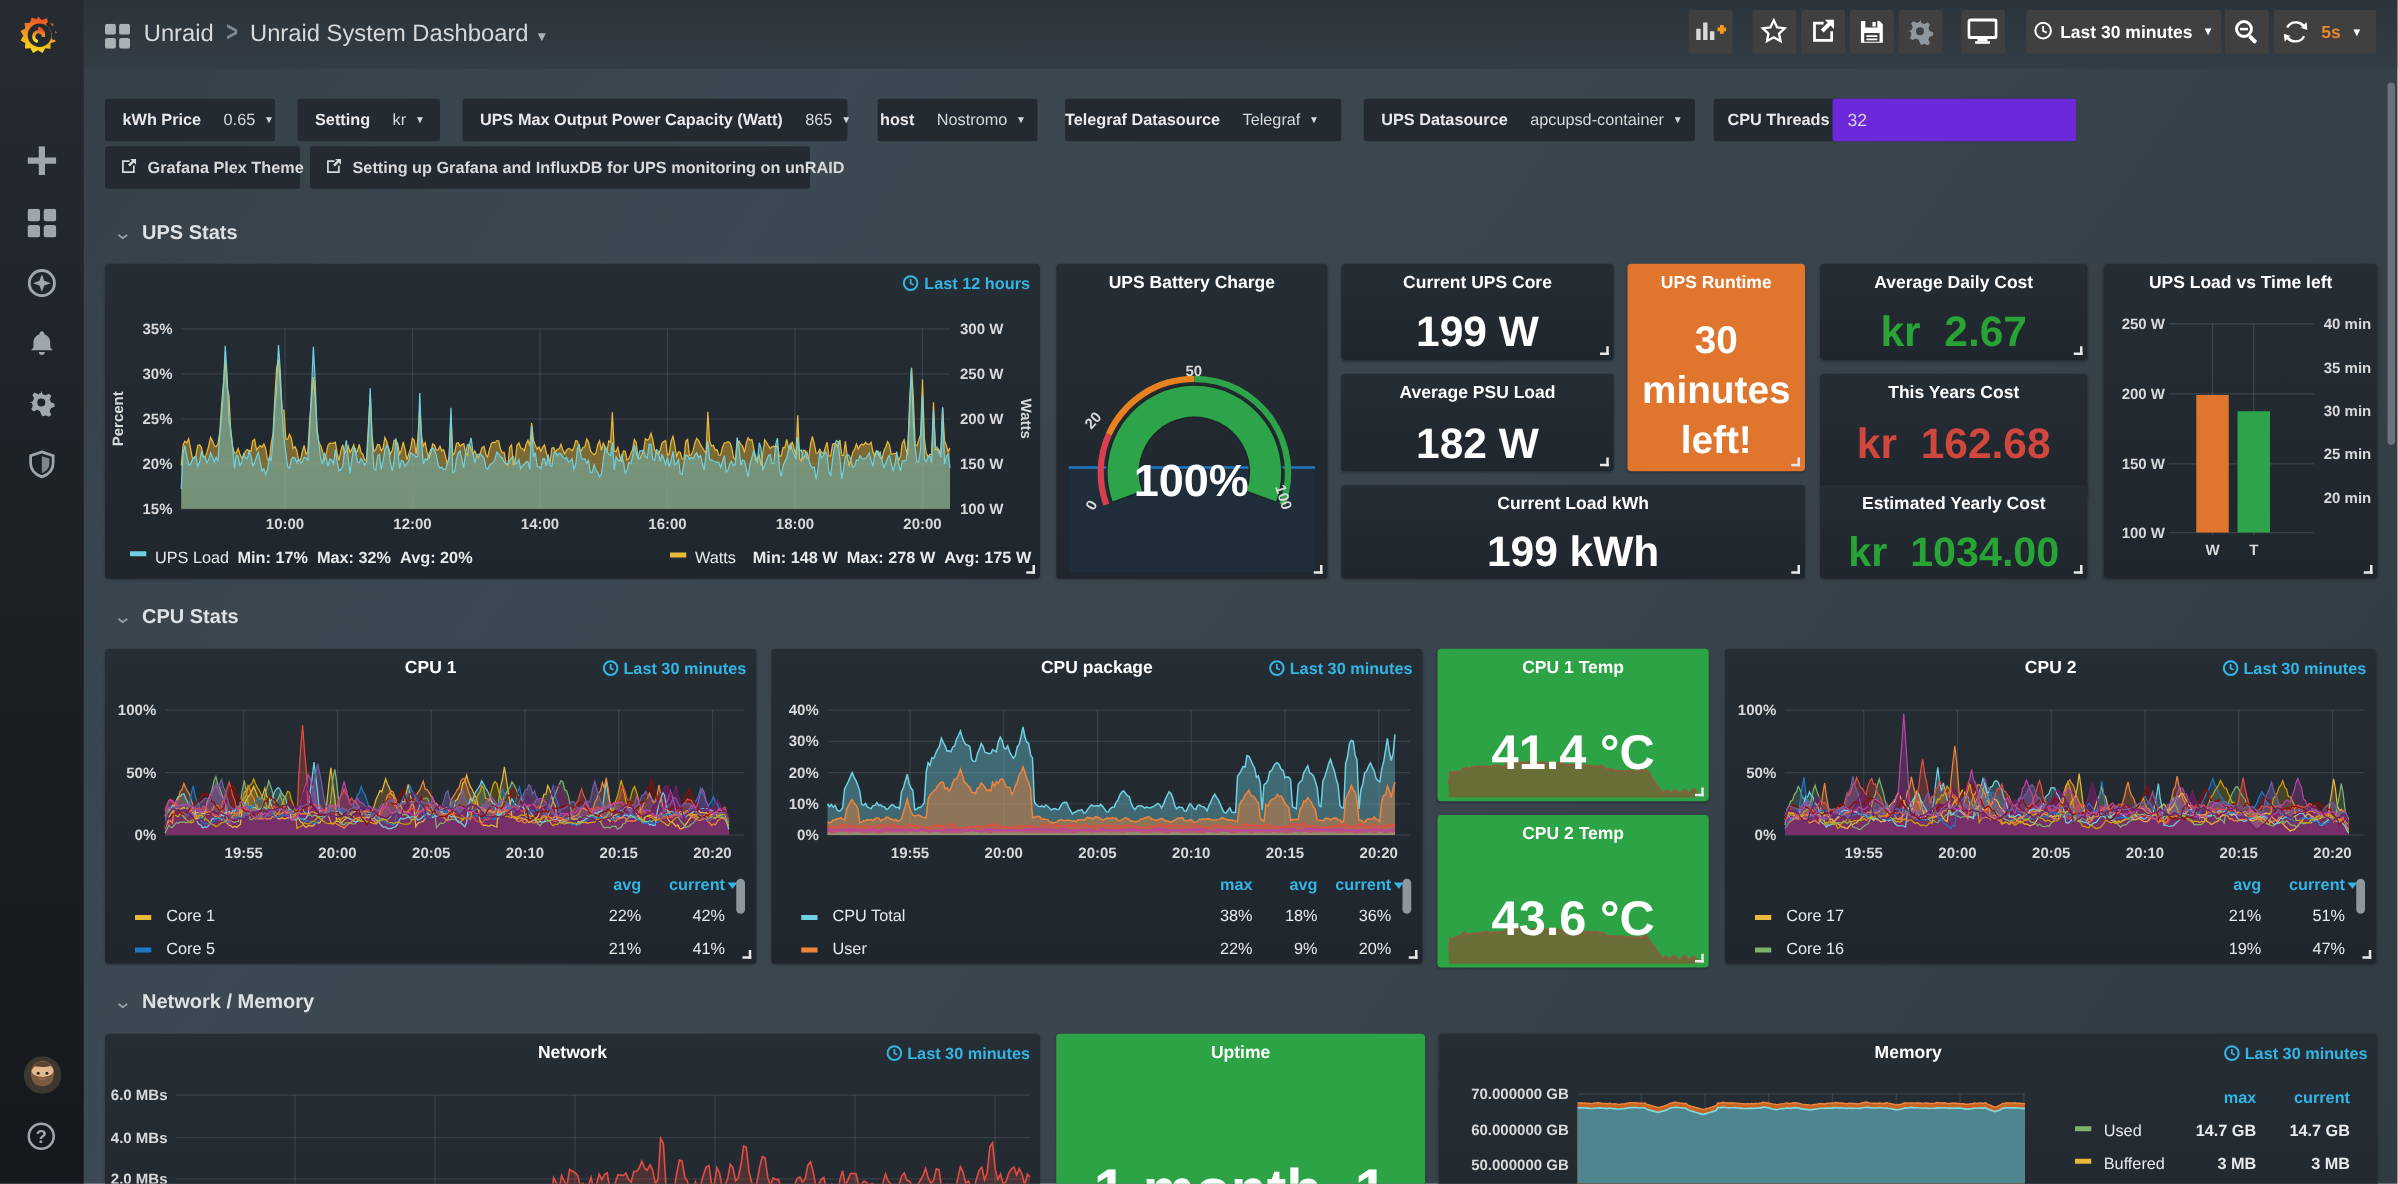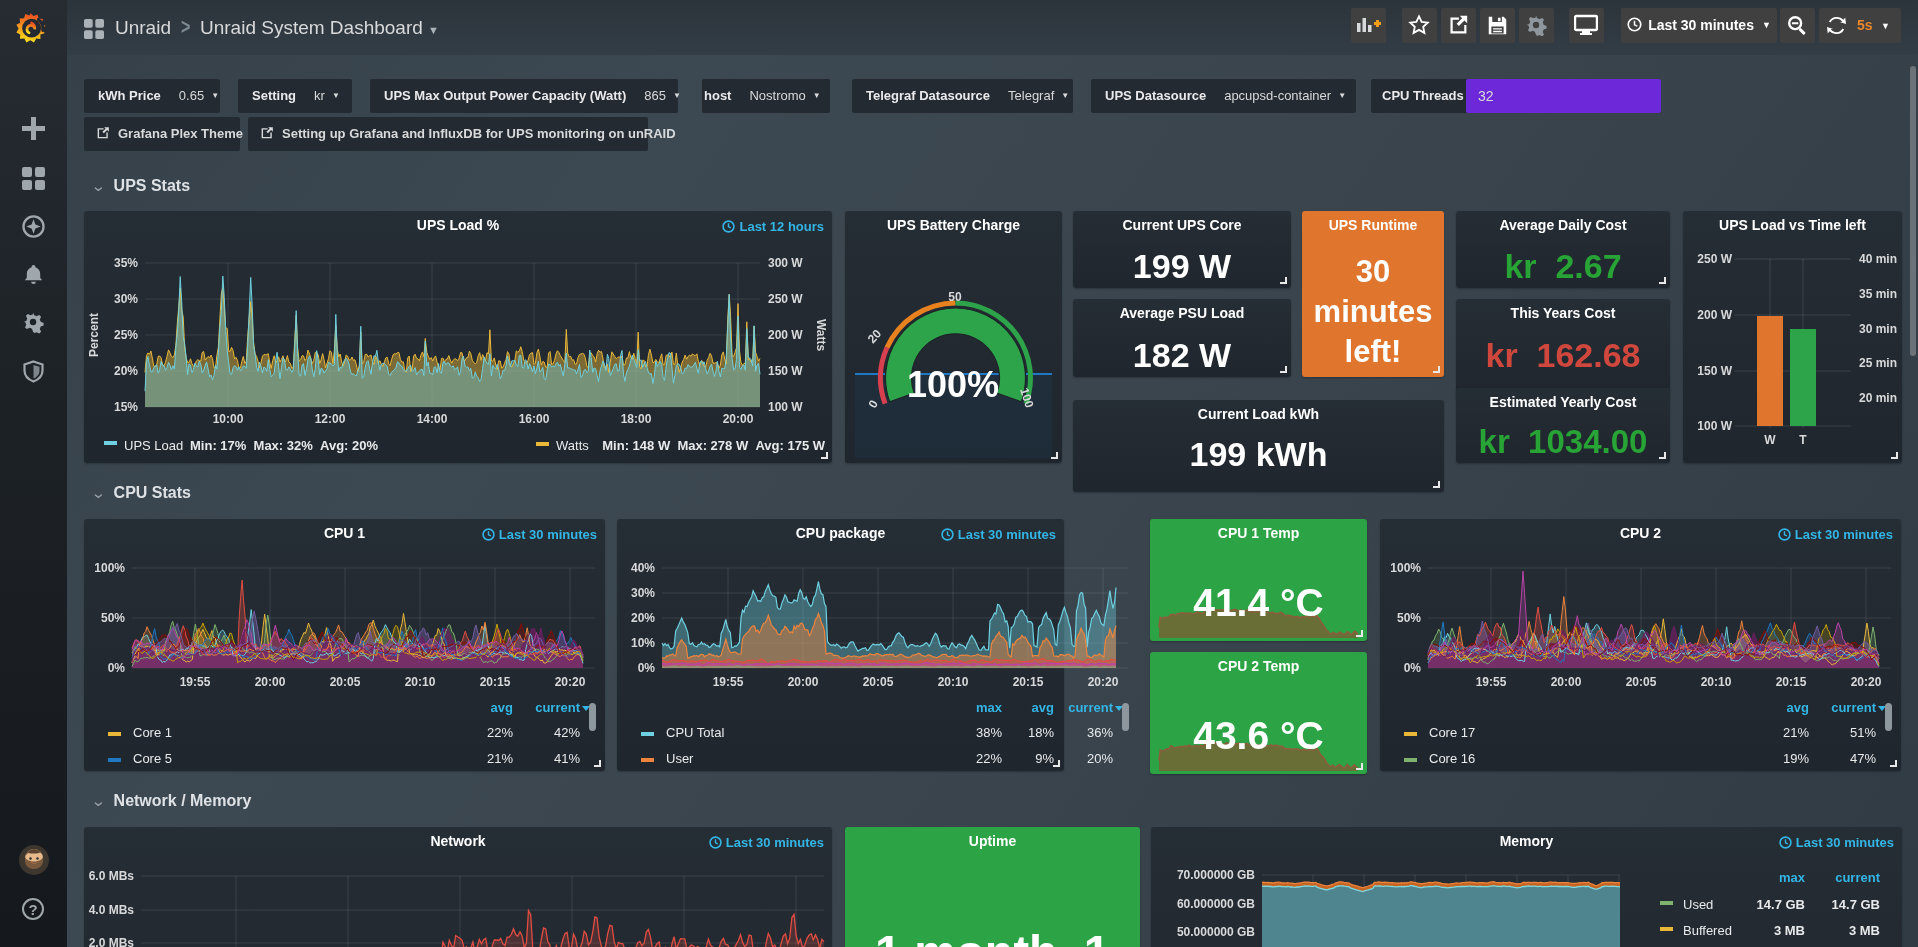--- a/index.html
+++ b/index.html
@@ -127,37 +127,36 @@
       <rect x="6.5" y="9" width="7" height="2.2" fill="#fff"></rect>
       <rect x="15" y="14.6" width="8" height="3.4" rx="1" fill="#fff" transform="rotate(45 15 16)"></rect>
     </svg></div>
 <div class="tbtn" style="left:1819px;width:82px;color:#e8872c;font-size:14px;font-weight:bold;line-height:35px"><svg width="19" height="19" viewBox="0 0 24 24" style="margin:8px 0 0 8px">
       <path fill="#fff" d="M12 3.5 a8.5 8.5 0 0 1 7.2 4 L16 7.5 24 10 23 2 20.8 4.6 A10.8 10.8 0 0 0 12 1.2 a10.8 10.8 0 0 0 -9.6 5.9 l2.1 1.1 A8.5 8.5 0 0 1 12 3.5 Z M12 20.5 a8.5 8.5 0 0 1 -7.2 -4 L8 16.5 0 14 1 22 3.2 19.4 a10.8 10.8 0 0 0 8.8 3.4 a10.8 10.8 0 0 0 9.6 -5.9 l-2.1 -1.1 A8.5 8.5 0 0 1 12 20.5 Z"></path>
     </svg><span style="position:absolute;left:38px;top:0">5s</span><span style="position:absolute;left:62px;top:1px;font-size:9px;color:#fff">▼</span></div>
 <div class="vbox" style="left:84px;top:79px;width:136px;padding-left:14px"><span class="vlabel">kWh Price</span><span style="margin-left:18px">0.65<span style="font-size:8px;margin-left:7px;vertical-align:2px">▼</span></span></div>
 <div class="vbox" style="left:238px;top:79px;width:114px;padding-left:14px"><span class="vlabel">Setting</span><span style="margin-left:18px">kr<span style="font-size:8px;margin-left:7px;vertical-align:2px">▼</span></span></div>
 <div class="vbox" style="left:370px;top:79px;width:308px;padding-left:14px"><span class="vlabel">UPS Max Output Power Capacity (Watt)</span><span style="margin-left:18px">865<span style="font-size:8px;margin-left:7px;vertical-align:2px">▼</span></span></div>
 <div class="vbox" style="left:702px;top:79px;width:128px;padding-left:2px"><span class="vlabel">host</span><span style="margin-left:18px">Nostromo<span style="font-size:8px;margin-left:7px;vertical-align:2px">▼</span></span></div>
-<div class="vbox" style="left:852px;top:79px;width:221px;padding-left:14px"><span class="vlabel">Telegraf Datasource</span><span style="margin-left:18px">Telegraf<span style="font-size:8px;margin-left:7px;vertical-align:2px">▼</span></span></div>
+<div class="vbox" style="left:852px;top:79px;width:221px;"><span class="vlabel">Telegraf Datasource</span><span style="margin-left:18px">Telegraf<span style="font-size:8px;margin-left:7px;vertical-align:2px">▼</span></span></div>
 <div class="vbox" style="left:1091px;top:79px;width:265px;padding-left:14px"><span class="vlabel">UPS Datasource</span><span style="margin-left:18px">apcupsd-container<span style="font-size:8px;margin-left:7px;vertical-align:2px">▼</span></span></div>
 <div class="vbox" style="left:1371px;top:79px;width:290px;padding-left:11px"><span class="vlabel">CPU Threads</span></div>
 <div class="abs" style="left:1466px;top:79px;width:195px;height:34px;background:#6d28d9;border-radius:2px;color:#d8d9da;font-size:14px;line-height:34px;padding-left:12px">32</div>
 <div class="vbox" style="left:84px;top:117px;width:156px;padding-left:12px;font-weight:bold"><svg width="14" height="14" viewBox="0 0 24 24" style="vertical-align:-2px;margin-right:8px">
       <path fill="none" stroke="#d8d9da" stroke-width="2.4" d="M13 5 H4 V20 H19 v-9"></path>
       <path fill="#d8d9da" d="M14 2 h8 v8 l-3-3 -5.5 5.5 -2.5-2.5 5.5-5.5 Z"></path>
     </svg>Grafana Plex Theme</div>
 <div class="vbox" style="left:248px;top:117px;width:400px;padding-left:12px;font-weight:bold"><svg width="14" height="14" viewBox="0 0 24 24" style="vertical-align:-2px;margin-right:8px">
       <path fill="none" stroke="#d8d9da" stroke-width="2.4" d="M13 5 H4 V20 H19 v-9"></path>
       <path fill="#d8d9da" d="M14 2 h8 v8 l-3-3 -5.5 5.5 -2.5-2.5 5.5-5.5 Z"></path>
     </svg>Setting up Grafana and InfluxDB for UPS monitoring on unRAID</div>
 <div class="rowhead" style="left:92px;top:177px"><span class="chev">⌄</span>UPS Stats</div>
 <div class="rowhead" style="left:92px;top:484px"><span class="chev">⌄</span>CPU Stats</div>
 <div class="rowhead" style="left:92px;top:792px"><span class="chev">⌄</span>Network / Memory</div>
 <div class="panel " style="left:84px;top:211px;width:748px;height:252px">
-    <div class="ptitle">UPS Load %</div>
     <div class="tmr"><svg width="13" height="13" viewBox="0 0 24 24" style="vertical-align:-2px;margin-right:4px">
         <circle cx="12" cy="12" r="10" fill="none" stroke="#33b5e5" stroke-width="3"></circle>
         <path d="M12 6 v6.5 l4.5 2" stroke="#33b5e5" stroke-width="2.6" fill="none"></path>
       </svg>Last 12 hours</div>
     <svg class="abs" style="left:0;top:0" width="748" height="252" viewBox="0 0 748 252">
       <line x1="61" y1="52" x2="676" y2="52" stroke="#ffffff" stroke-opacity="0.10" stroke-width="1"></line>
       <line x1="61" y1="88" x2="676" y2="88" stroke="#ffffff" stroke-opacity="0.10" stroke-width="1"></line>
       <line x1="61" y1="124" x2="676" y2="124" stroke="#ffffff" stroke-opacity="0.10" stroke-width="1"></line>
       <line x1="61" y1="160" x2="676" y2="160" stroke="#ffffff" stroke-opacity="0.10" stroke-width="1"></line>
       <line x1="61" y1="196" x2="676" y2="196" stroke="#ffffff" stroke-opacity="0.10" stroke-width="1"></line>
@@ -218,21 +217,21 @@
 <div class="panel " style="left:1073px;top:211px;width:218px;height:77px">
     <div class="ptitle">Current UPS Core</div>
     <div class="bigval" style="top:36px;font-size:34px;color:#fff">199 W</div>
     <div class="corner"></div>
   </div>
 <div class="panel " style="left:1073px;top:299px;width:218px;height:78px">
     <div class="ptitle">Average PSU Load</div>
     <div class="bigval" style="top:37px;font-size:34px;color:#fff">182 W</div>
     <div class="corner"></div>
   </div>
-<div class="panel " style="left:1073px;top:400px;width:371px;height:92px">
+<div class="panel " style="left:1073px;top:388px;width:371px;height:75px">
     <div class="ptitle">Current Load kWh</div>
     <div class="bigval" style="top:35px;font-size:34px;color:#fff">199 kWh</div>
     <div class="corner"></div>
   </div>
 <div class="panel " style="left:1456px;top:211px;width:214px;height:77px">
     <div class="ptitle">Average Daily Cost</div>
     <div class="bigval" style="top:36px;font-size:34px;color:#28A335">kr&nbsp;&nbsp;2.67</div>
     <div class="corner"></div>
   </div>
 <div class="panel " style="left:1456px;top:299px;width:214px;height:100px">
@@ -330,21 +329,21 @@
       <text class="leg" x="429" y="218" text-anchor="end">22%</text>
       <text class="leg" x="496" y="218" text-anchor="end">42%</text>
       <rect x="24" y="239" width="13" height="4" fill="#1F78C1"></rect>
       <text class="leg" x="49" y="244">Core 5</text>
       <text class="leg" x="429" y="244" text-anchor="end">21%</text>
       <text class="leg" x="496" y="244" text-anchor="end">41%</text>
       <rect x="505" y="184" width="7" height="28" rx="3.5" fill="#8e979e"></rect>
     </svg>
     <div class="corner"></div>
   </div>
-<div class="panel " style="left:617px;top:519px;width:447px;height:252px">
+<div class="panel " style="left:617px;top:519px;width:521px;height:252px">
     <div class="ptitle">CPU package</div>
     <div class="tmr"><svg width="13" height="13" viewBox="0 0 24 24" style="vertical-align:-2px;margin-right:4px">
         <circle cx="12" cy="12" r="10" fill="none" stroke="#33b5e5" stroke-width="3"></circle>
         <path d="M12 6 v6.5 l4.5 2" stroke="#33b5e5" stroke-width="2.6" fill="none"></path>
       </svg>Last 30 minutes</div>
     <svg class="abs" style="left:0;top:0" width="521" height="252" viewBox="0 0 521 252">
       <line x1="45" y1="49" x2="511" y2="49" stroke="#ffffff" stroke-opacity="0.10"></line>
       <line x1="45" y1="74" x2="511" y2="74" stroke="#ffffff" stroke-opacity="0.10"></line>
       <line x1="45" y1="99" x2="511" y2="99" stroke="#ffffff" stroke-opacity="0.10"></line>
       <line x1="45" y1="124" x2="511" y2="124" stroke="#ffffff" stroke-opacity="0.10"></line>

